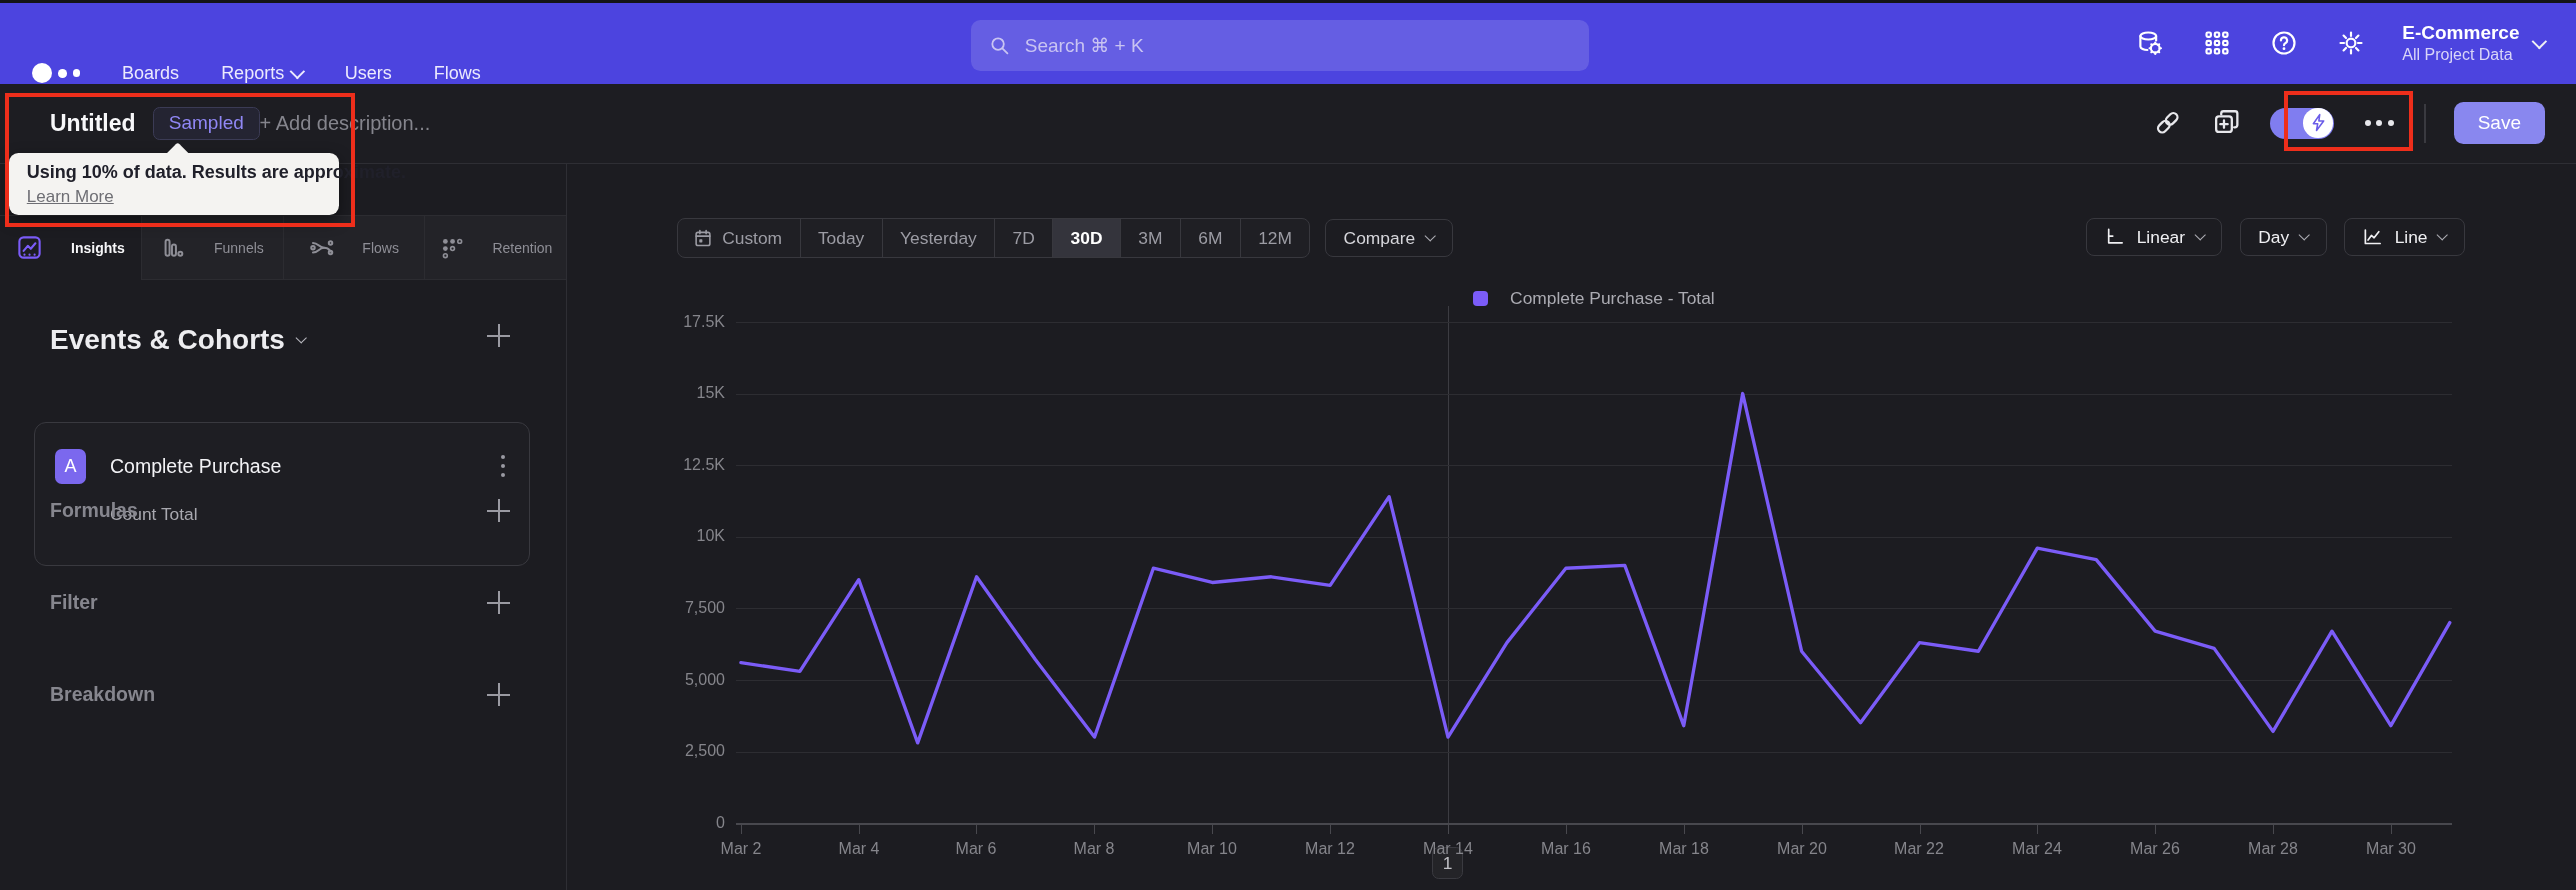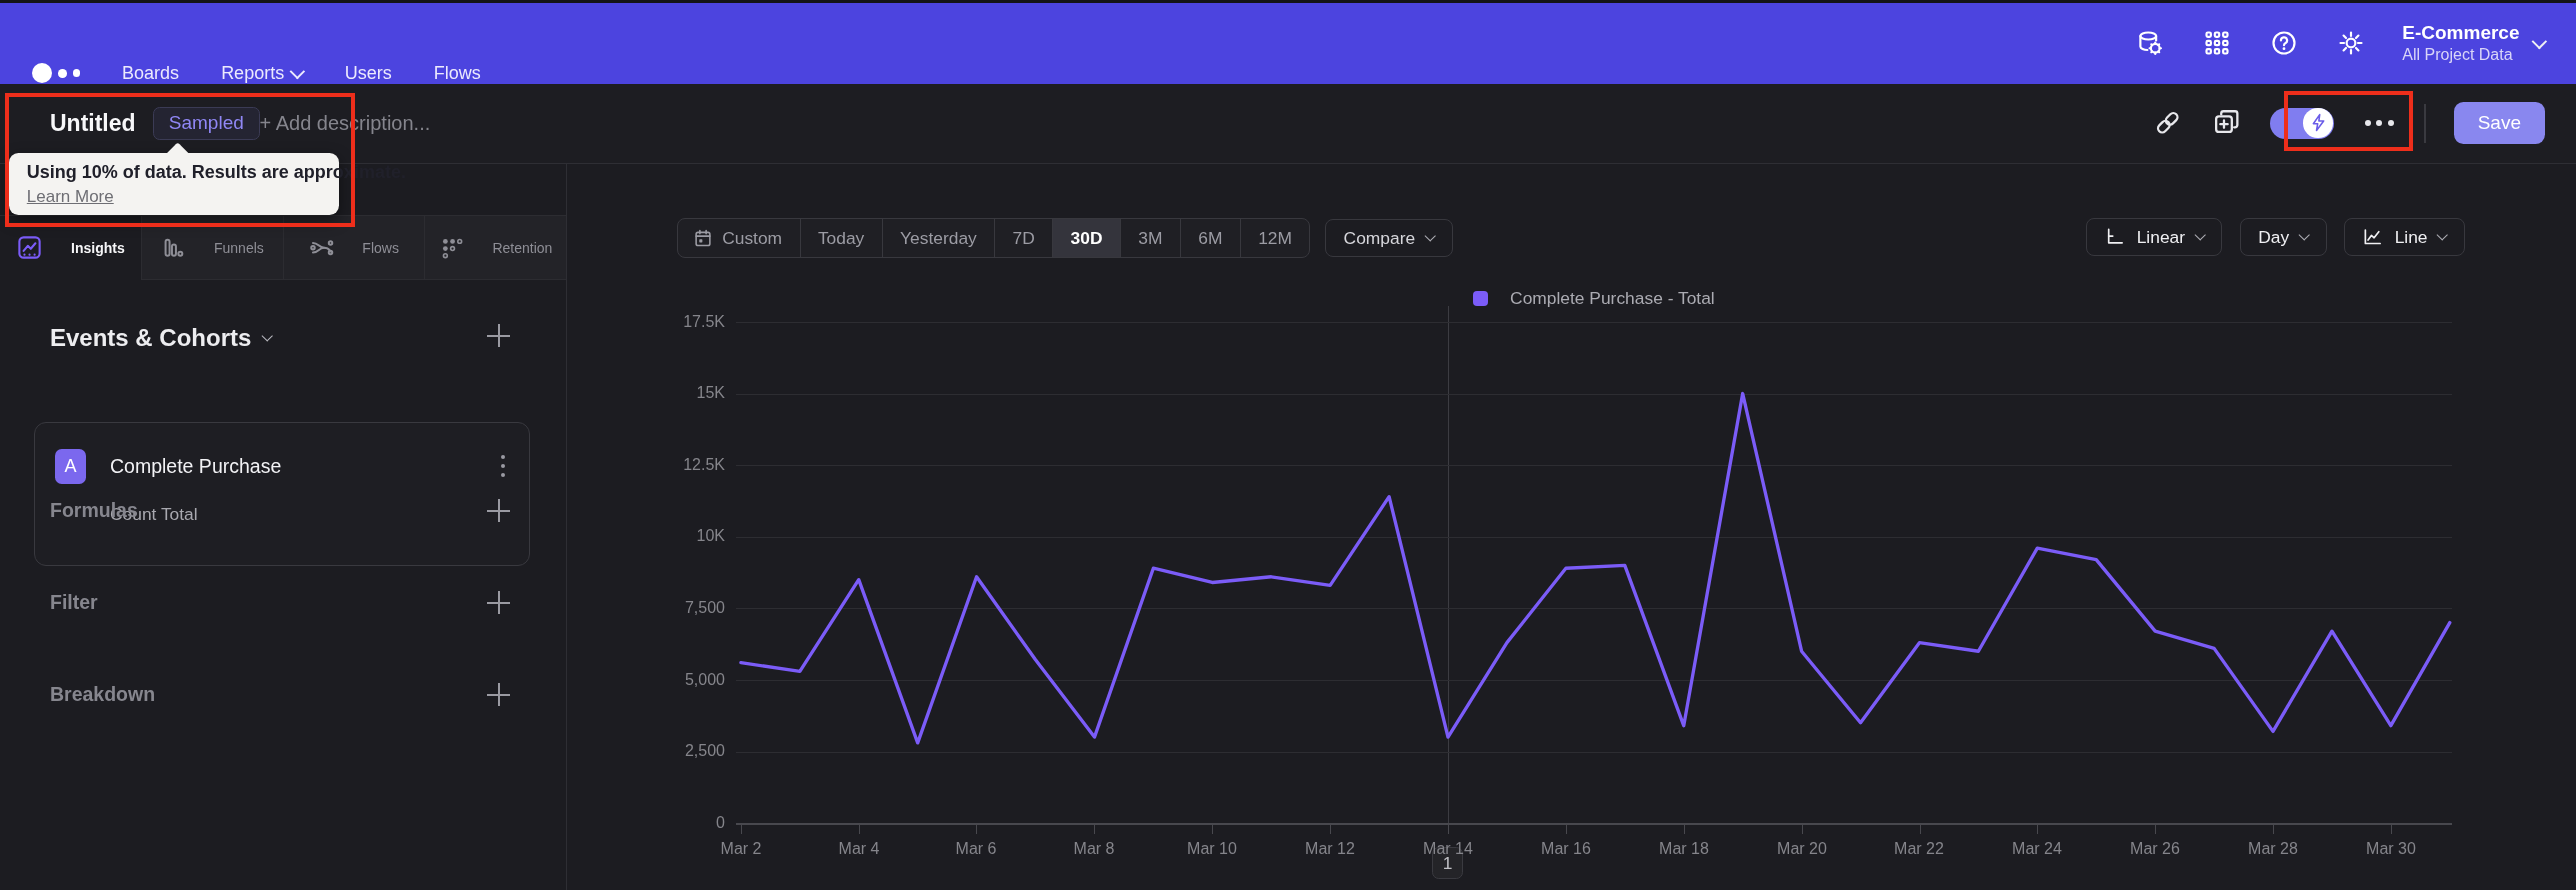--- a/index.html
+++ b/index.html
@@ -56,21 +56,21 @@
   .tt-line1{font-size:18px;font-weight:700;color:#20202a;white-space:nowrap;}
   .tt-link{display:inline-block;margin-top:4px;font-size:17px;color:#6e6e74;text-decoration:underline;cursor:pointer;}
 
   
   .sidebar{position:absolute;top:164px;left:0;width:567px;bottom:0;border-right:1.3px solid #2e2e34;box-sizing:border-box;}
   .tabs{position:absolute;top:51px;left:0;width:566px;height:64px;display:flex;border-top:1.3px solid #2c2c31;}
   .tab{flex:1;display:flex;align-items:center;justify-content:center;gap:28px;font-size:14px;color:#8e8e96;
        background:#232328;border-left:1.3px solid #2c2c31;border-bottom:1.3px solid #2c2c31;cursor:pointer;box-sizing:border-box;}
   .tab:first-child{border-left:none;}
   .tab.active{background:transparent;border-bottom-color:transparent;color:#f5f5f7;font-weight:700;}
-  .side-head{position:absolute;left:50px;top:160px;display:flex;align-items:center;gap:12px;font-size:24px;font-weight:700;color:#ededf0;cursor:pointer;}
+  .side-head{position:absolute;left:50px;top:160px;display:flex;align-items:center;gap:12px;font-size:28px;font-weight:700;color:#ededf0;cursor:pointer;}
   .side-head .chev{width:7.4px;height:7.4px;border-width:1.7px;color:#b9b9c0;}
   .plus{position:relative;width:23px;height:23px;color:#9a9aa2;cursor:pointer;}
   .plus::before{content:"";position:absolute;left:0;right:0;top:50%;height:2px;margin-top:-1px;background:currentColor;}
   .plus::after{content:"";position:absolute;top:0;bottom:0;left:50%;width:2px;margin-left:-1px;background:currentColor;}
   .plus-events{position:absolute;right:56px;top:160px;}
   .event-card{position:absolute;left:34px;top:258px;width:496px;height:144px;border:1.3px solid #39393f;border-radius:12px;
       background:#1e1e23;box-sizing:border-box;padding:25.5px 20px;cursor:pointer;}
   .ec-row{display:flex;align-items:center;}
   .ec-letter{width:31px;height:35px;border-radius:6.7px;background:#7b68ee;color:#ffffff;font-size:18px;
       display:flex;align-items:center;justify-content:center;}
@@ -137,20 +137,27 @@
         <span class="chev"></span>
       </div>
       <div class="nav-item">
         <span>Users</span>
       </div>
       <div class="nav-item">
         <span>Flows</span>
       </div>
     </div>
 
+    <div class="nav-search">
+      <svg width="23" height="23" viewBox="0 0 32 32">
+        <circle class="st" cx="14" cy="14" r="8"></circle>
+          <path class="st" d="M20 20 L27 27"></path>
+      </svg>
+      <span>Search  ⌘ + K</span>
+    </div>
 
     <div class="nav-right">
       <div class="navicon">
         <svg width="28" height="28" viewBox="0 0 32 32">
           <ellipse class="st" cx="14" cy="8" rx="9" ry="4"></ellipse>
           <path class="st" d="M5 8 V20 C5 22.2 9 24 13 24 M23 8 V13"></path>
           <circle class="st" cx="22" cy="22" r="5"></circle>
           <path class="st" d="M22 15.5 V17 M22 27 V28.5 M15.5 22 H17 M27 22 H28.5 M17.5 17.5 l1 1 M25.5 25.5 l1 1 M26.5 17.5 l-1 1 M18.5 25.5 l-1 1"></path>
         </svg>
       </div>

